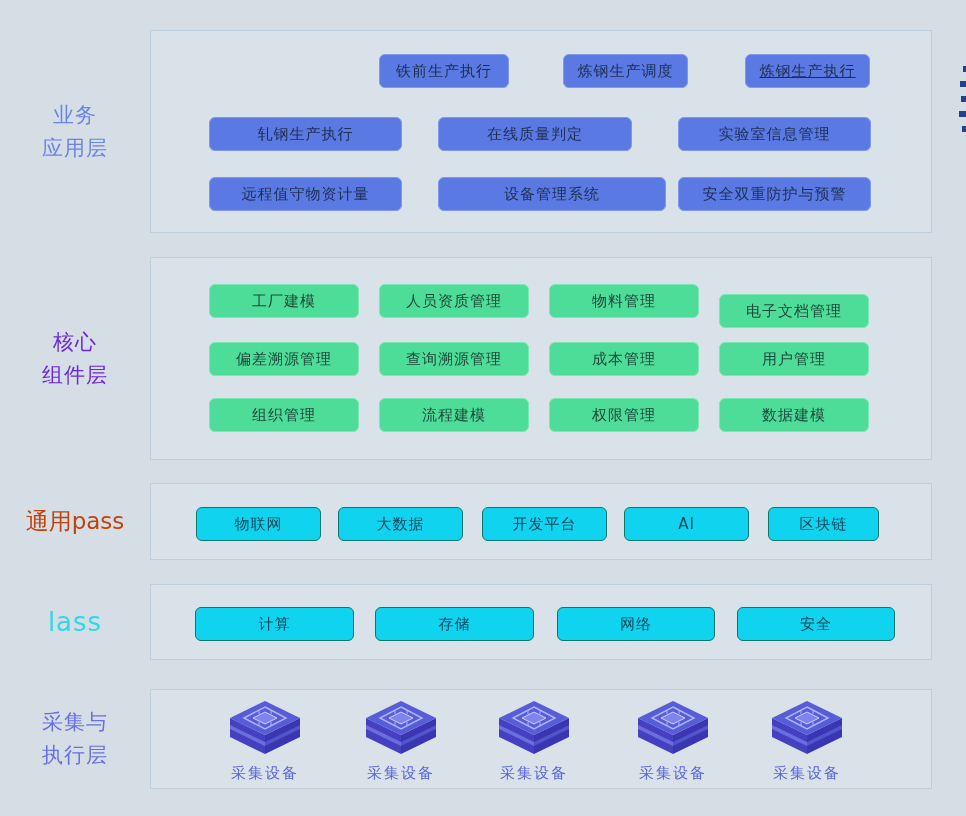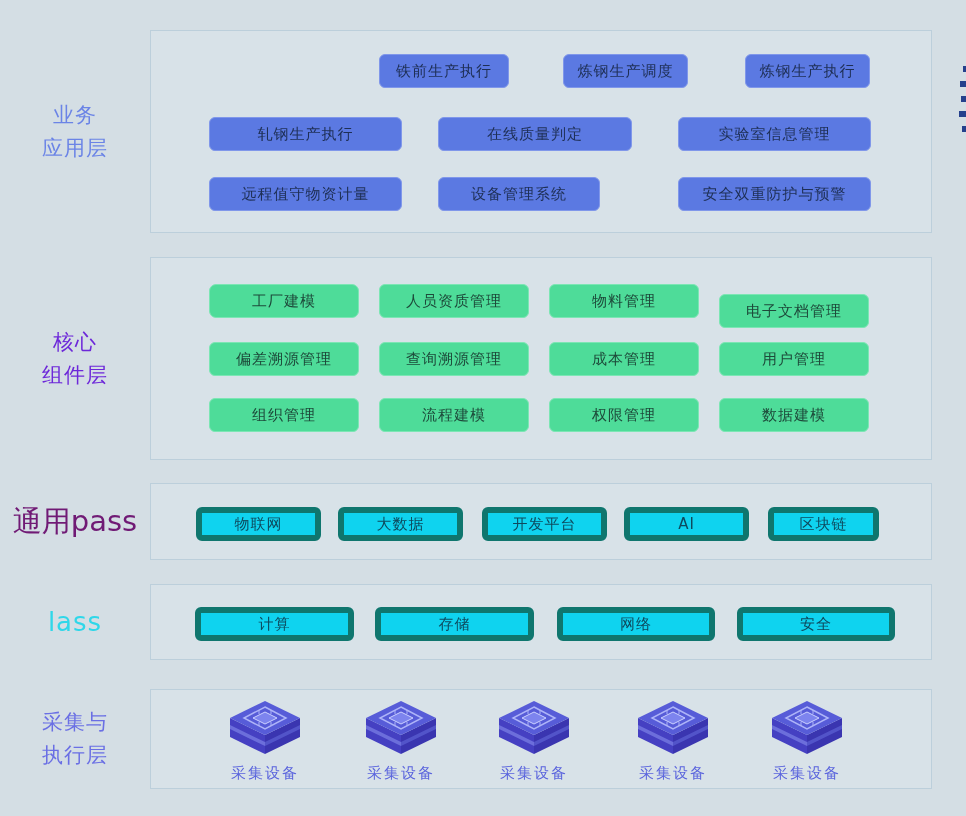--- a/index.html
+++ b/index.html
@@ -18,24 +18,24 @@
     align-items:center;justify-content:center;text-align:center;
     font-size:21px;line-height:1.55;letter-spacing:1px;
   }
   .pill{
     position:absolute;height:34px;box-sizing:border-box;border-radius:6px;
     display:flex;align-items:center;justify-content:center;
     font-size:15px;letter-spacing:1px;cursor:default;
   }
   .pill.blue{background:#5b79e2;border:1px solid #8097ea;color:#1e2f55;}
   .pill.green{background:#4edc99;border:1px solid #7ce6b4;color:#1d4a3a;}
-  .pill.cyan{background:#0fd3ef;border:6px solid #0f766e;color:#0e4a5e;}
+  .pill.cyan{background:#0fd3ef;border:1px solid #0f766e;color:#0e4a5e;}
   .lbl-blue{color:#6b84e6;}
   .lbl-green{color:#6d28d9;}
-  .lbl-paas{color:#701a75;font-size:29px;letter-spacing:0;}
+  .lbl-paas{color:#c2410c;font-size:23px;letter-spacing:0;}
   .lbl-iaas{color:#2fd7e9;font-size:26px;letter-spacing:1px;}
   .lbl-purple{color:#6a6fe4;}
   .device{
     position:absolute;width:96px;display:flex;flex-direction:column;
     align-items:center;top:10px;
   }
   .device-label{margin-top:8px;font-size:15px;color:#5a64dd;letter-spacing:2px;}
   .dots{position:absolute;right:-2px;top:66px;display:flex;flex-direction:column;}
   .dot{width:7px;height:6px;background:#25408c;margin-bottom:9px;}
   .d1{margin-right:-2px;align-self:flex-end;}
@@ -49,37 +49,37 @@
 
 <div class="stage">
 
   <div class="layer-label lbl-blue" style="top:30px;height:203px;">
     <div>业务</div>
     <div>应用层</div>
   </div>
   <div class="panel" style="top:30px;height:203px;">
     <div class="pill blue" style="top:23px;left:228px;width:130px;">铁前生产执行</div>
     <div class="pill blue" style="top:23px;left:412px;width:125px;">炼钢生产调度</div>
-    <div class="pill blue" style="top:23px;left:594px;width:125px;">炼钢生产执行</div>
+    <div class="pill blue" style="top:23px;left:594px;width:125px;text-decoration:underline;">炼钢生产执行</div>
 
     <div class="pill blue" style="top:86px;left:58px;width:193px;">轧钢生产执行</div>
     <div class="pill blue" style="top:86px;left:287px;width:194px;">在线质量判定</div>
     <div class="pill blue" style="top:86px;left:527px;width:193px;">实验室信息管理</div>
 
     <div class="pill blue" style="top:146px;left:58px;width:193px;">远程值守物资计量</div>
-    <div class="pill blue" style="top:146px;left:287px;width:162px;">设备管理系统</div>
+    <div class="pill blue" style="top:146px;left:287px;width:228px;">设备管理系统</div>
     <div class="pill blue" style="top:146px;left:527px;width:193px;">安全双重防护与预警</div>
   </div>
 
   <div class="layer-label lbl-green" style="top:257px;height:203px;">
     <div>核心</div>
     <div>组件层</div>
   </div>
   <div class="panel" style="top:257px;height:203px;">
-    <div class="pill green" style="top:26px;left:58px;width:150px;border-radius:7px;">工厂建模</div>
+    <div class="pill green" style="top:26px;left:58px;width:150px;">工厂建模</div>
     <div class="pill green" style="top:26px;left:228px;width:150px;">人员资质管理</div>
     <div class="pill green" style="top:26px;left:398px;width:150px;">物料管理</div>
     <div class="pill green" style="top:36px;left:568px;width:150px;">电子文档管理</div>
 
     <div class="pill green" style="top:84px;left:58px;width:150px;">偏差溯源管理</div>
     <div class="pill green" style="top:84px;left:228px;width:150px;">查询溯源管理</div>
     <div class="pill green" style="top:84px;left:398px;width:150px;">成本管理</div>
     <div class="pill green" style="top:84px;left:568px;width:150px;">用户管理</div>
 
     <div class="pill green" style="top:140px;left:58px;width:150px;">组织管理</div>

